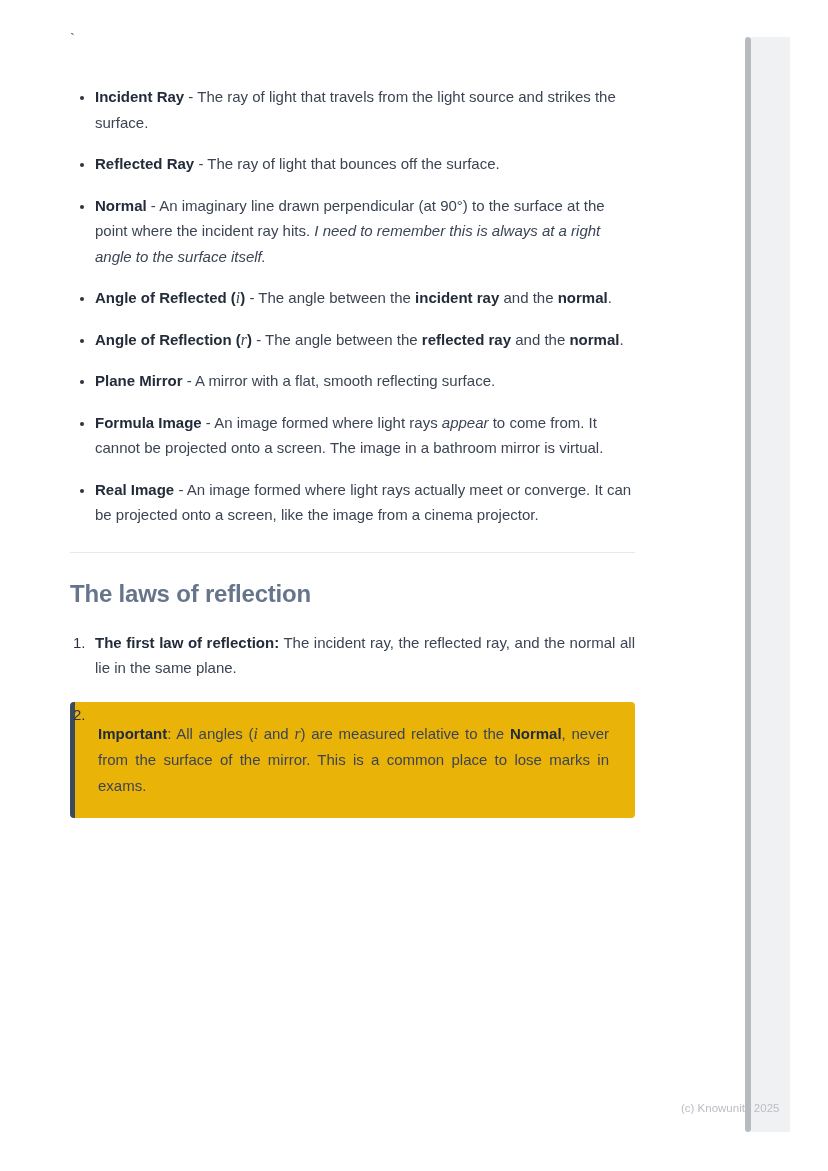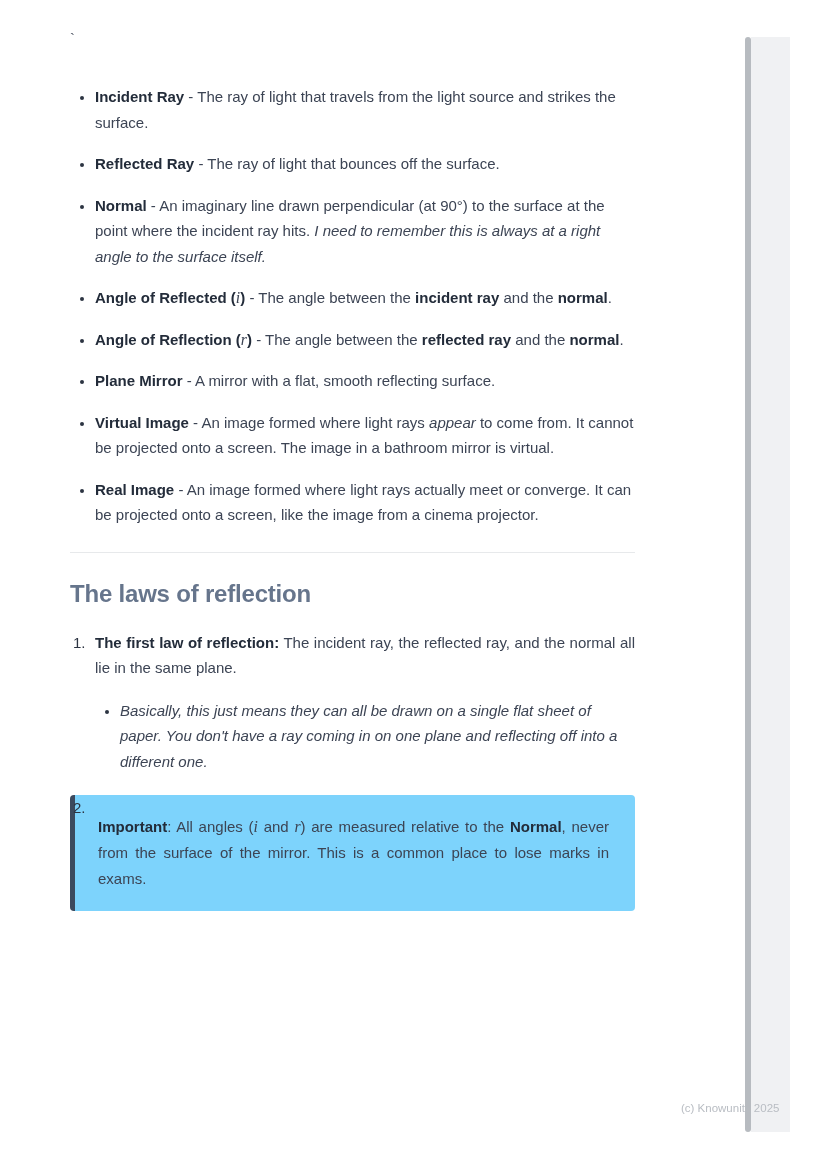--- a/index.html
+++ b/index.html
@@ -43,21 +43,21 @@
   ol.laws>li .law-body{text-align:justify;display:block;}
   ol.laws>li .num{position:absolute;left:3px;top:0;color:#2c3442;}
   ol.laws>li + li{margin-top:21px;}
   ul.subs{margin:17px 0 0;padding:0 0 0 25px;list-style:disc outside;}
   ul.subs>li{font-size:15px;line-height:25.5px;margin:0 0 9px;}
   ul.subs>li:last-child{margin-bottom:0;}
   ul.subs>li::marker{color:#2c3442;font-size:0.85em;}
   
   .callout{
     margin:20px 0 0;
-    background:#7dd3fc;
+    background:#eab308;
     border-left:5px solid #3c4a5e;
     border-radius:4px;
     padding:19px 26px 19px 23px;
   }
   .callout p{
     margin:0;font-size:15px;line-height:26px;text-align:justify;
   }
   
   .run-b{font-weight:700;color:#232c3a;}
   .run-i{font-style:italic;}
@@ -83,36 +83,33 @@
 
   <div class="stray">`</div>
 
   <ul class="defs">
     <li><span><span class="run-b">Incident Ray</span><span> - The ray of light that travels from the light source and strikes the surface.</span></span></li>
     <li><span><span class="run-b">Reflected Ray</span><span> - The ray of light that bounces off the surface.</span></span></li>
     <li><span><span class="run-b">Normal</span><span> - An imaginary line drawn perpendicular (at 90°) to the surface at the point where the incident ray hits. </span><span class="run-i">I need to remember this is always at a right angle to the surface itself.</span></span></li>
     <li><span><span class="run-b">Angle of Reflected (</span><span class="run-m">i</span><span class="run-b">)</span><span> - The angle between the </span><span class="run-b">incident ray</span><span> and the </span><span class="run-b">normal</span><span>.</span></span></li>
     <li><span><span class="run-b">Angle of Reflection (</span><span class="run-m">r</span><span class="run-b">)</span><span> - The angle between the </span><span class="run-b">reflected ray</span><span> and the </span><span class="run-b">normal</span><span>.</span></span></li>
     <li><span><span class="run-b">Plane Mirror</span><span> - A mirror with a flat, smooth reflecting surface.</span></span></li>
-    <li><span><span class="run-b">Virtual Image</span><span> - An image formed where light rays </span><span class="run-i">appear</span><span> to come from. It cannot be projected onto a screen. The image in a bathroom mirror is virtual.</span></span></li>
+    <li><span><span class="run-b">Formula Image</span><span> - An image formed where light rays </span><span class="run-i">appear</span><span> to come from. It cannot be projected onto a screen. The image in a bathroom mirror is virtual.</span></span></li>
     <li><span><span class="run-b">Real Image</span><span> - An image formed where light rays actually meet or converge. It can be projected onto a screen, like the image from a cinema projector.</span></span></li>
   </ul>
 
   <hr class="divider">
 
   <h2 class="section-title">The laws of reflection</h2>
 
 
   <ol class="laws">
     <li>
       <span class="num">1.</span>
       <span class="law-body"><span class="run-b">The first law of reflection:</span><span> The incident ray, the reflected ray, and the normal all lie in the same plane.</span></span>
-      <ul class="subs">
-        <li><span><span class="run-i">Basically, this just means they can all be drawn on a single flat sheet of paper. You don't have a ray coming in on one plane and reflecting off into a different one.</span></span></li>
-      </ul>
     </li>
     <li>
       <span class="num">2.</span>
     </li>
   </ol>
 
   <div class="callout">
     <p><span class="run-b">Important</span><span>: All angles (</span><span class="run-m">i</span><span> and </span><span class="run-m">r</span><span>) are measured relative to the </span><span class="run-b">Normal</span><span>, never from the surface of the mirror. This is a common place to lose marks in exams.</span></p>
   </div>
 

